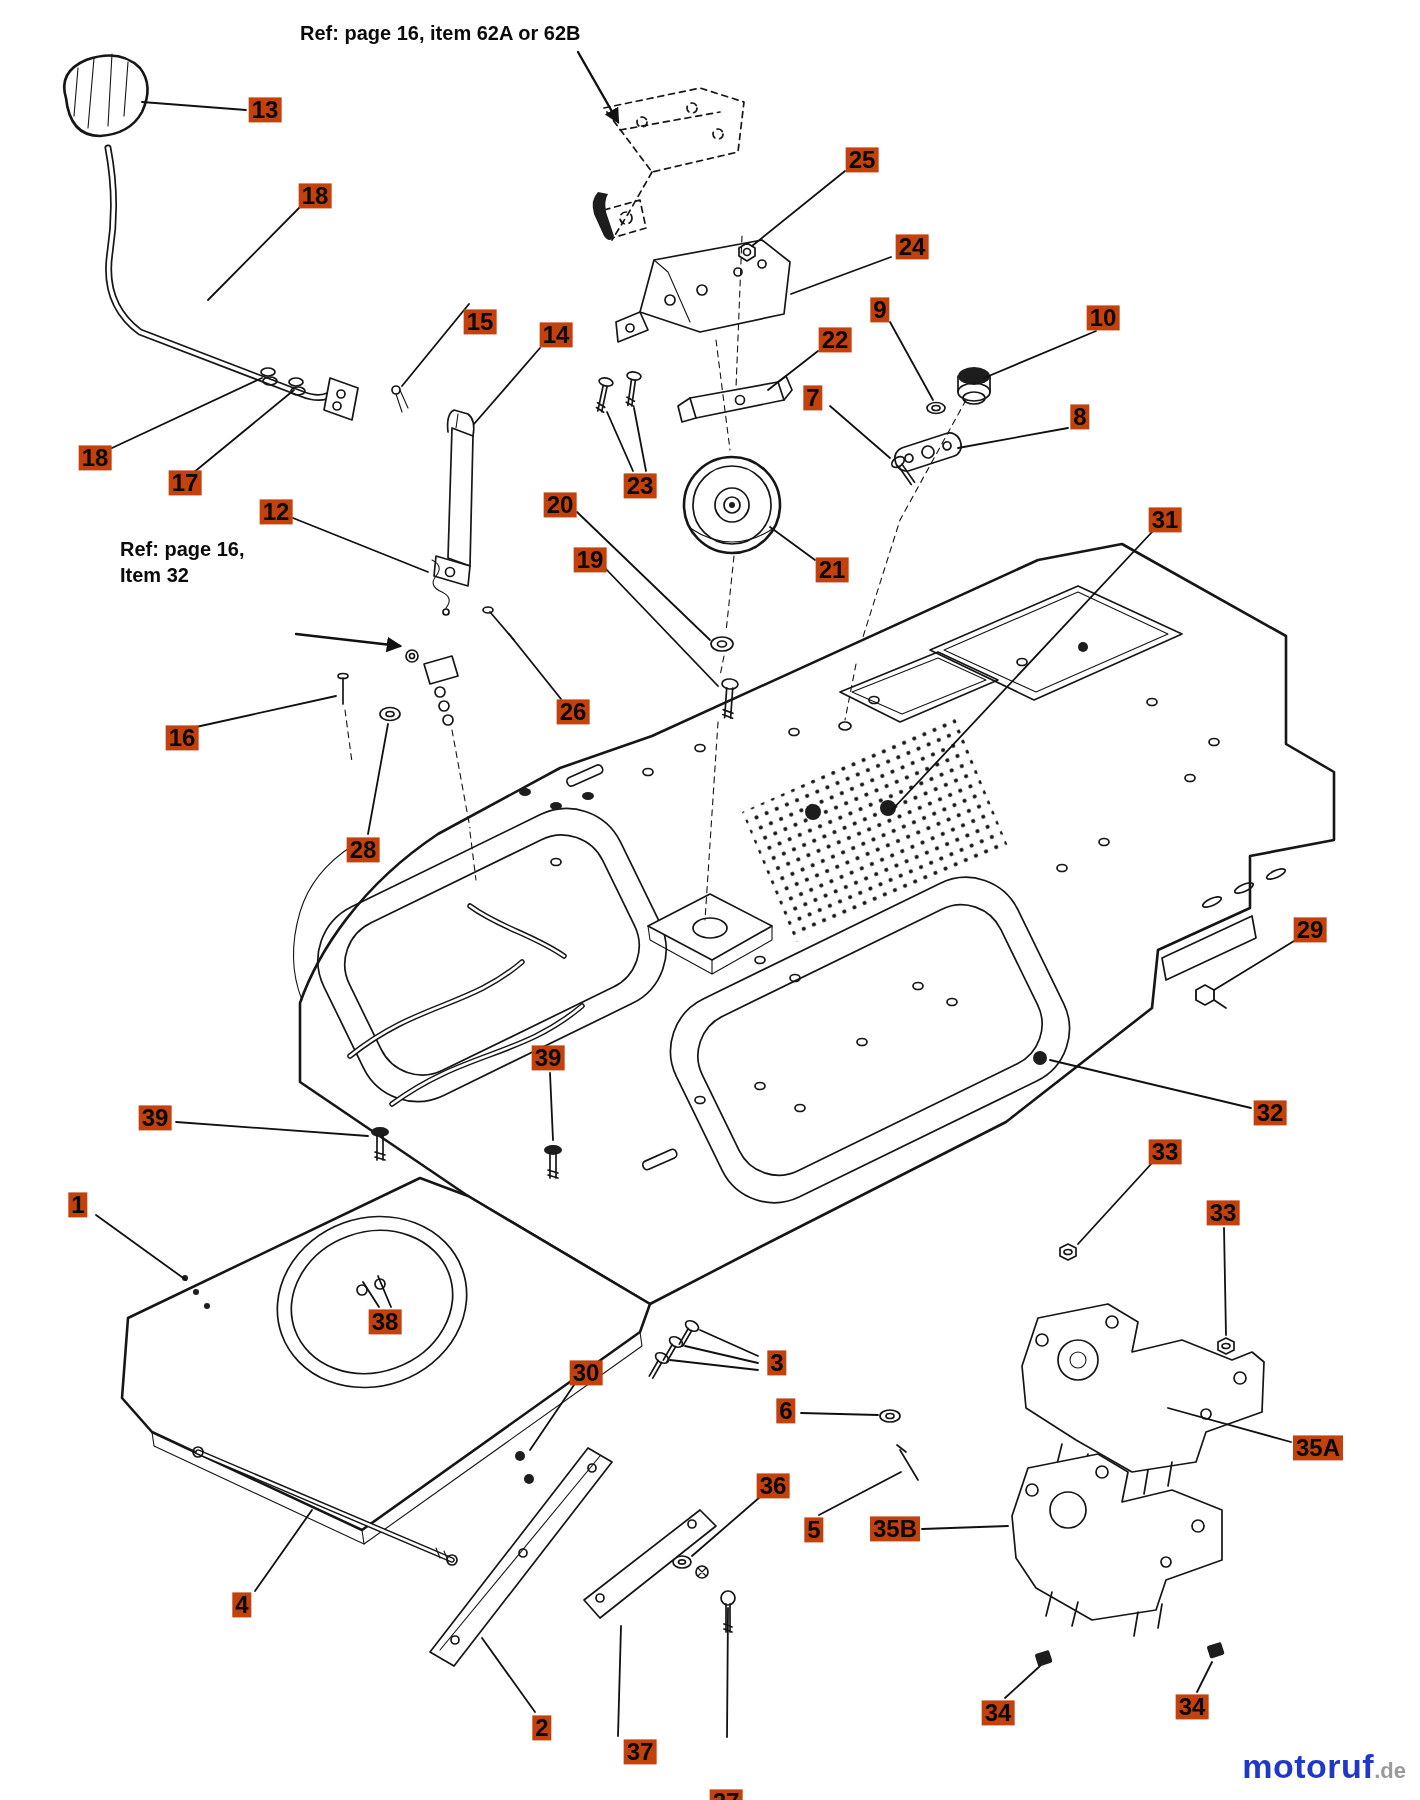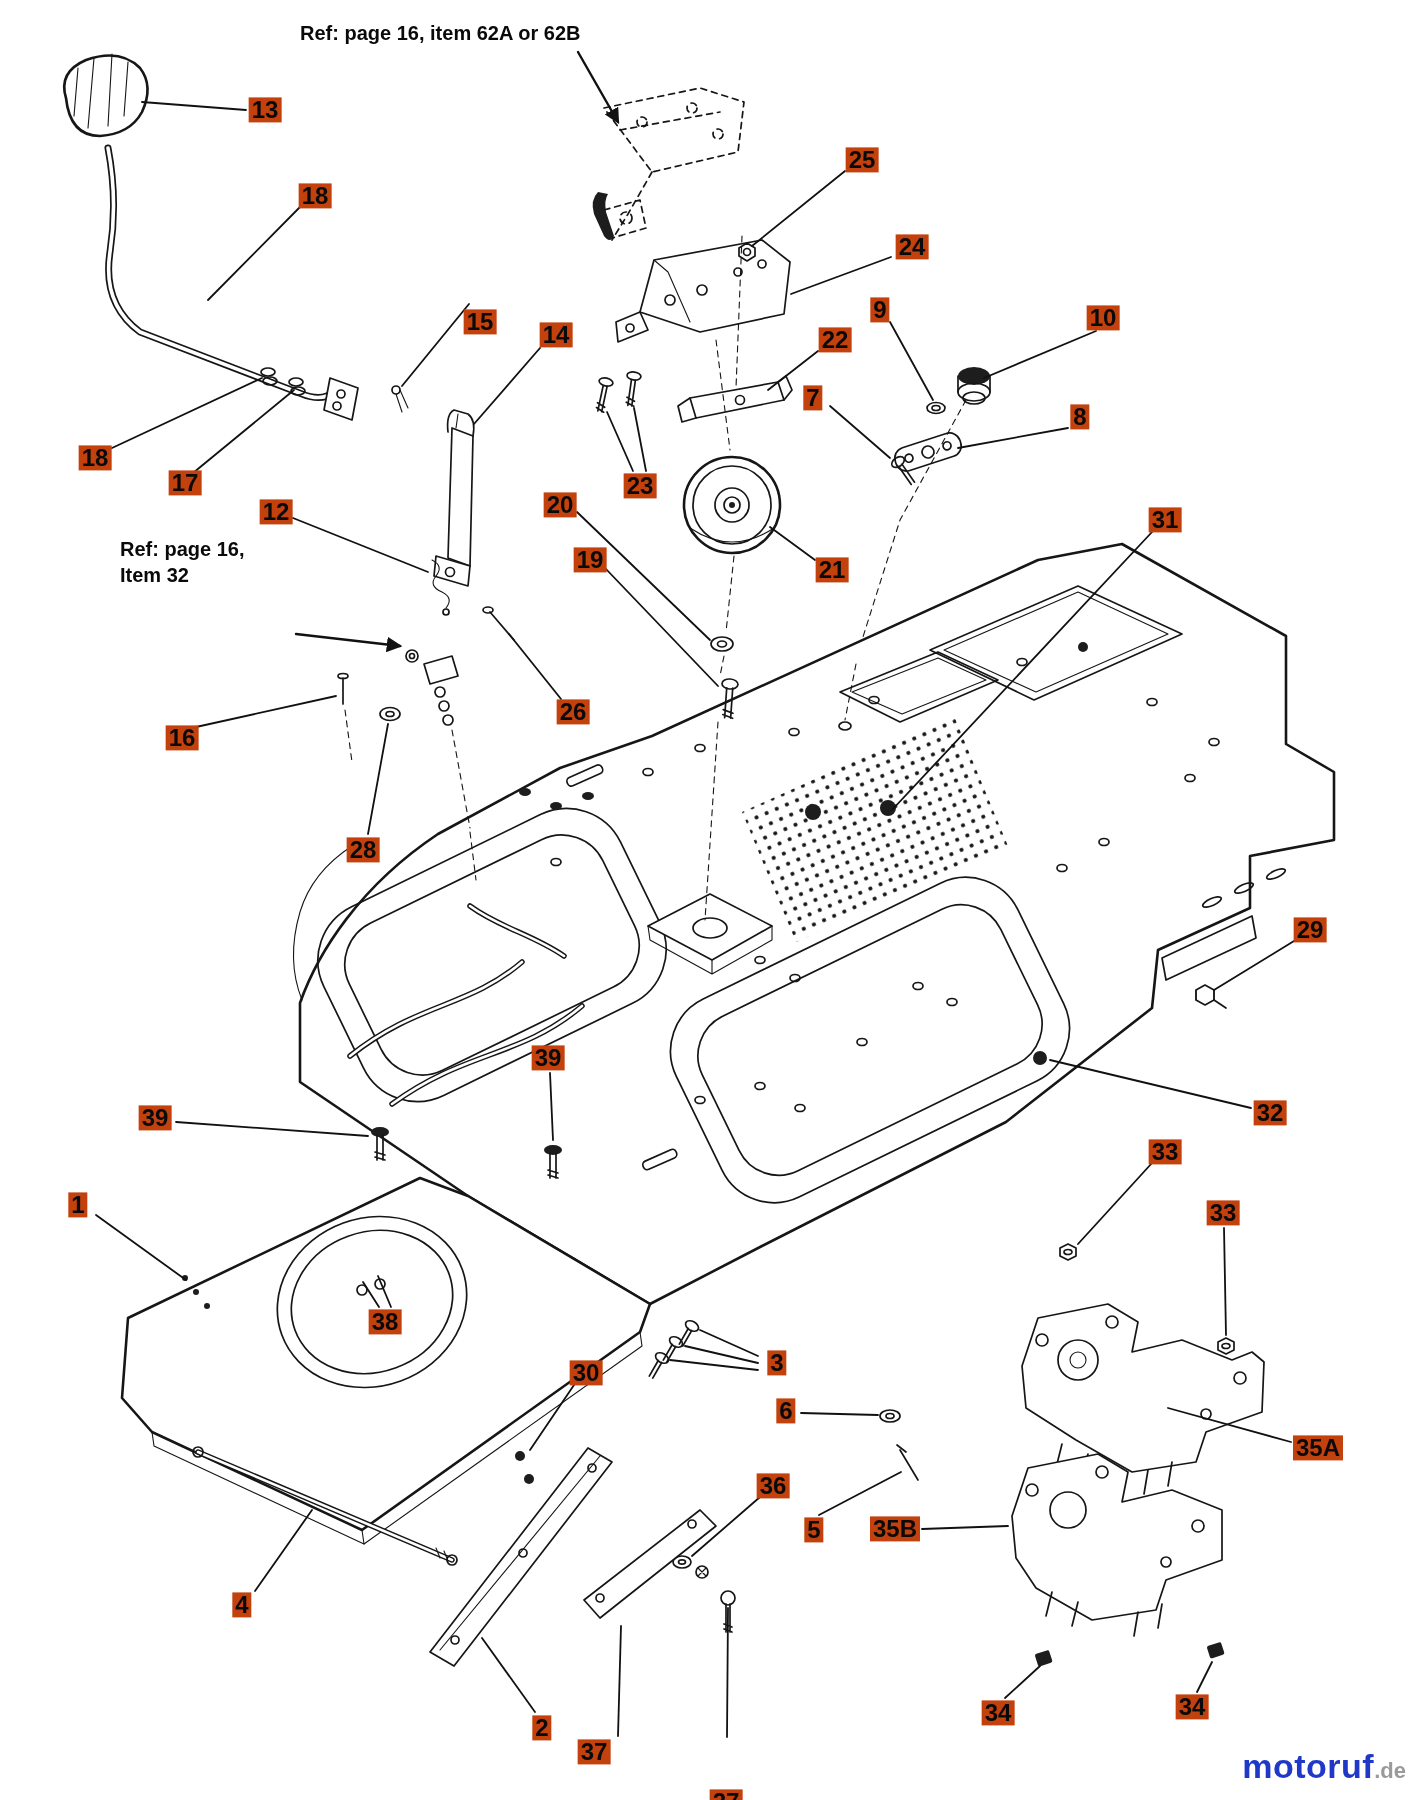--- a/index.html
+++ b/index.html
@@ -434,21 +434,21 @@
       <div class="callout" style="left: 786px; top: 1411px;">6</div>
       <div class="callout" style="left: 586px; top: 1373px;">30</div>
       <div class="callout" style="left: 1318px; top: 1448px;">35A</div>
       <div class="callout" style="left: 895px; top: 1529px;">35B</div>
       <div class="callout" style="left: 814px; top: 1530px;">5</div>
       <div class="callout" style="left: 773px; top: 1486px;">36</div>
       <div class="callout" style="left: 242px; top: 1605px;">4</div>
       <div class="callout" style="left: 998px; top: 1713px;">34</div>
       <div class="callout" style="left: 1192px; top: 1707px;">34</div>
       <div class="callout" style="left: 542px; top: 1728px;">2</div>
-      <div class="callout" style="left: 594px; top: 1752px;">37</div>
+      <div class="callout" style="left: 640px; top: 1752px;">37</div>
       <div class="callout" style="left: 726px; top: 1802px;">27</div>
       <div class="ref-note" style="left: 300px; top: 20px;">
         <div>Ref: page 16, item 62A or 62B</div>
       </div>
       <div class="ref-note" style="left: 120px; top: 536px;">
         <div>Ref: page 16,</div>
         <div>Item 32</div>
       </div>
     </div>
 

